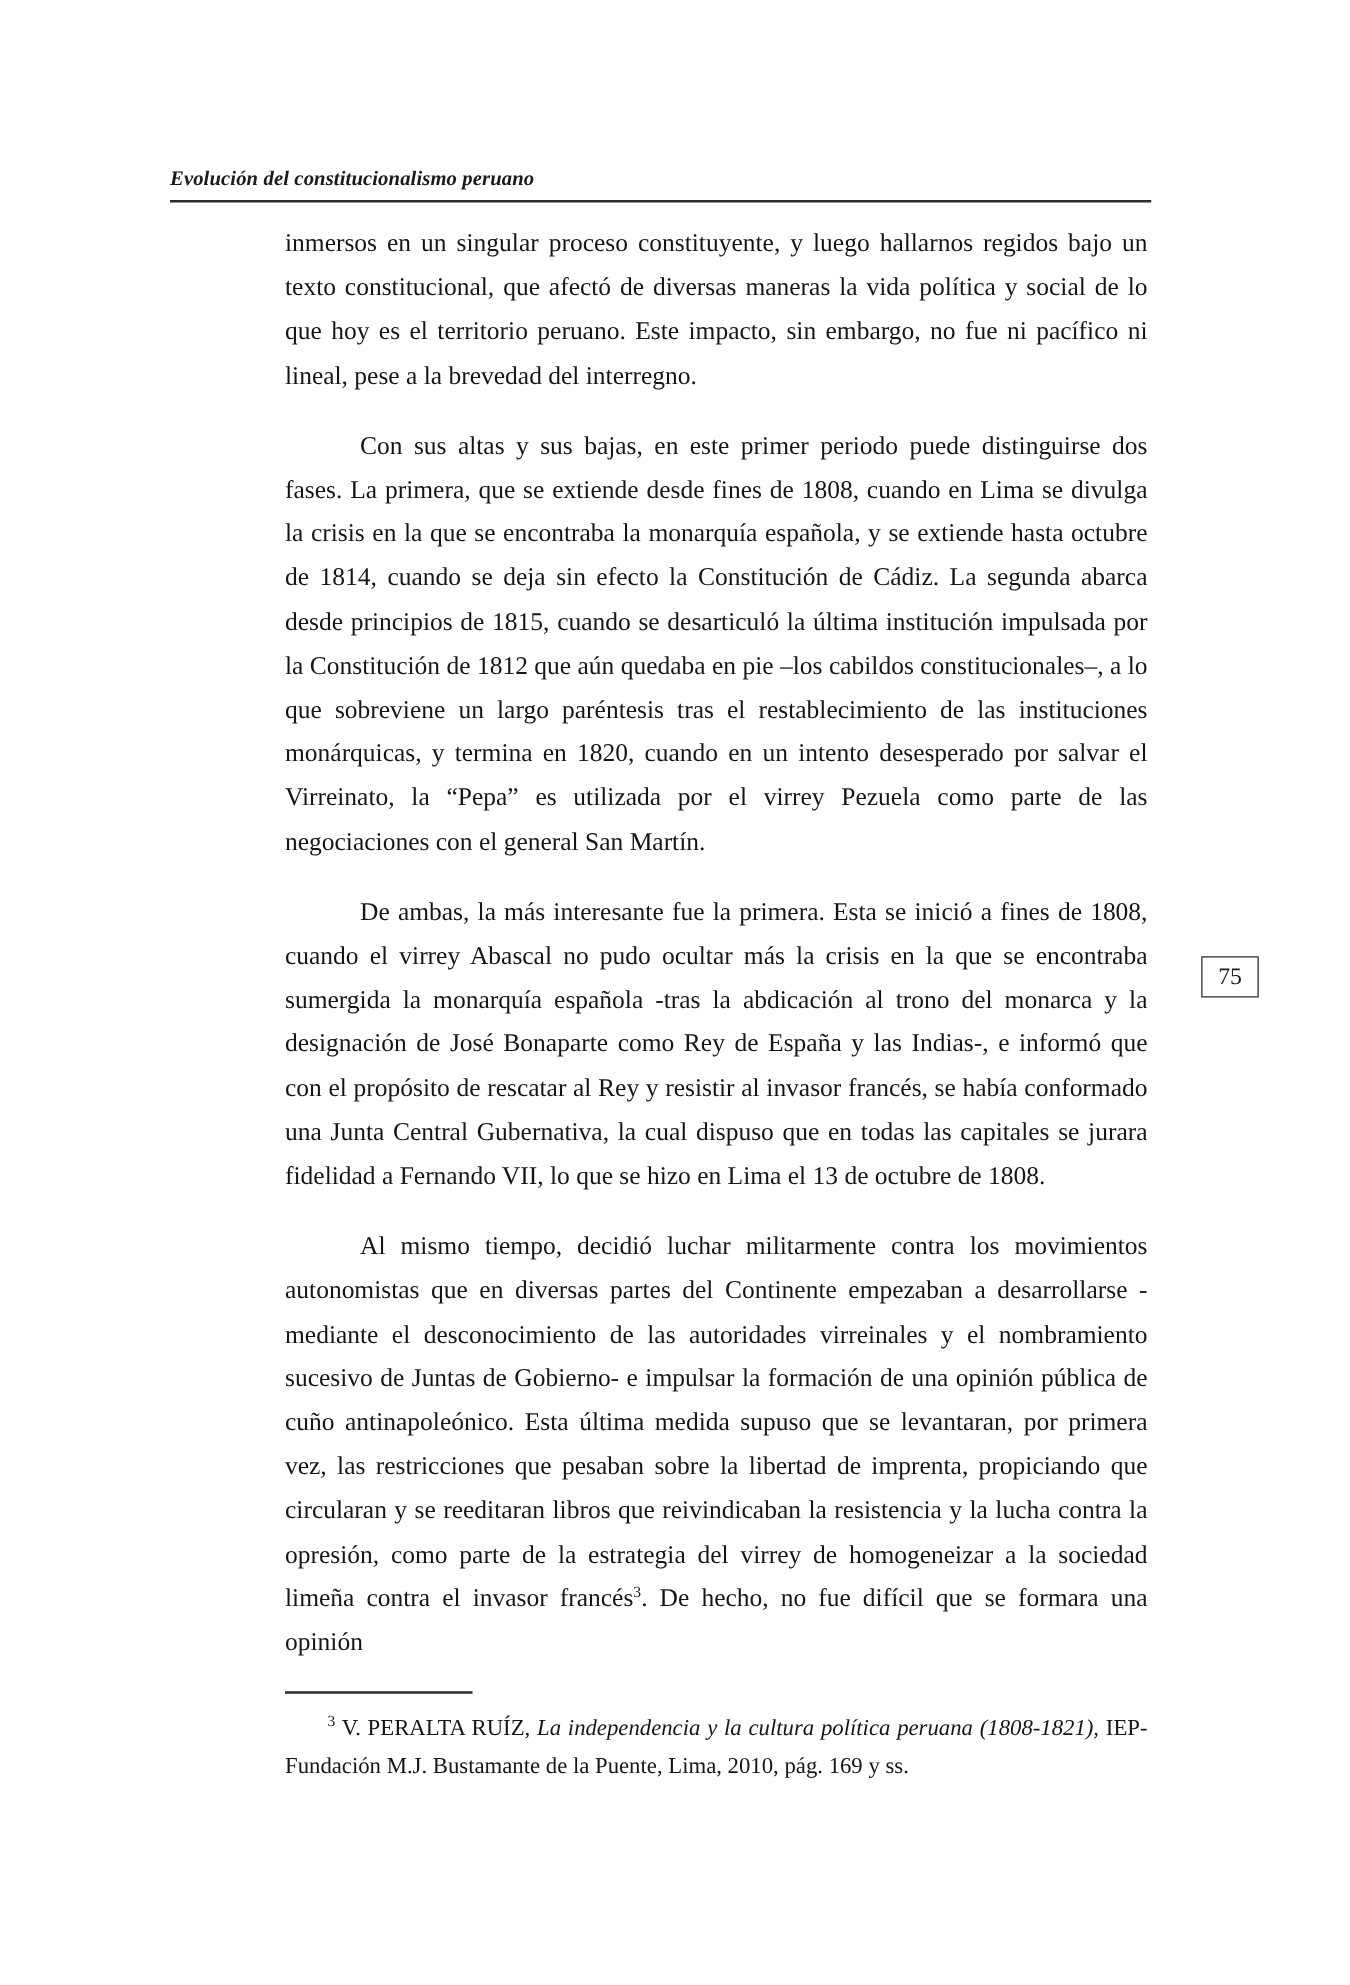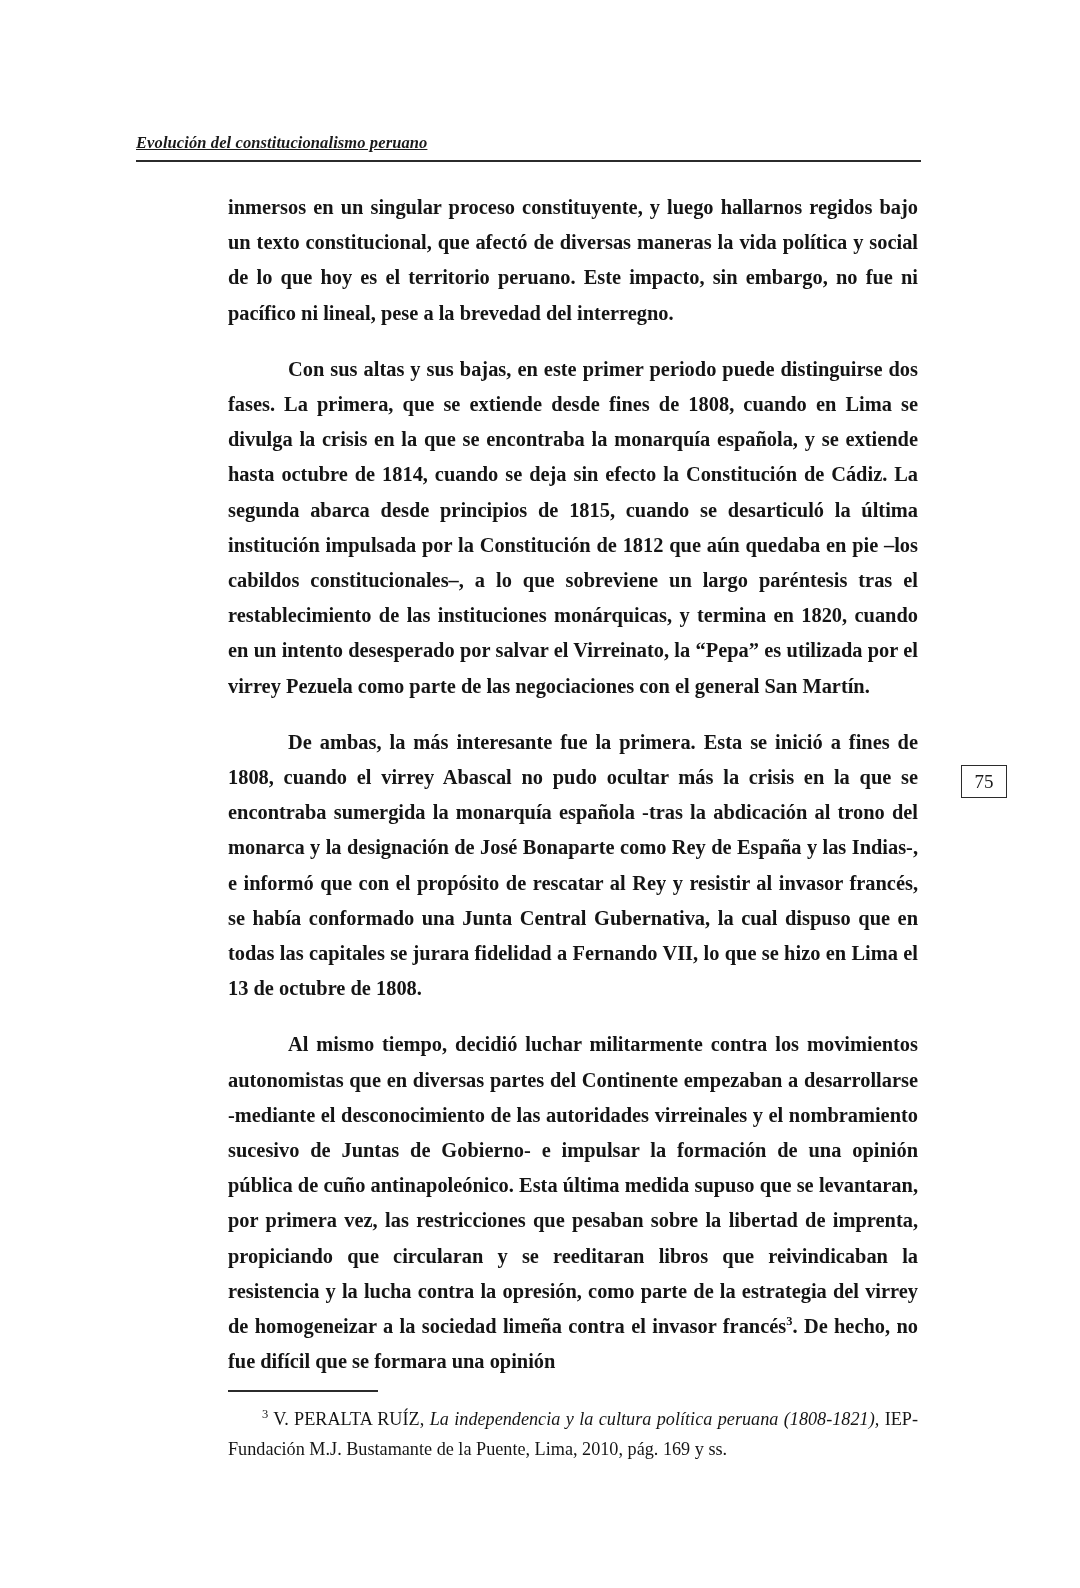--- a/index.html
+++ b/index.html
@@ -21,42 +21,40 @@
     top: 0;
     width: 1080px;
     height: 1588px;
     background: #fff;
   }
   .header {
     position: absolute;
     left: 136px;
     top: 133px;
     width: 785px;
-    text-decoration: underline;
   }
   .header-title {
     font-style: italic;
     font-weight: bold;
     font-size: 16.5px;
     letter-spacing: 0.1px;
     color: #1a1a1a;
     padding-bottom: 7px;
     white-space: nowrap;
   }
   .header-rule {
     width: 100%;
     height: 2px;
     background: #2b2b2b;
   }
   .content {
     position: absolute;
     left: 228px;
-    top: 190px;
+    top: 178px;
     width: 690px;
-    font-weight: bold;
   }
   p.para {
     margin: 0 0 21px 0;
     font-size: 20.4px;
     line-height: 35.2px;
     text-align: justify;
     text-justify: inter-word;
     color: #151515;
   }
   p.para.indent {
@@ -77,21 +75,21 @@
     justify-content: center;
     font-size: 19px;
     color: #1a1a1a;
     background: #fff;
     padding: 15px 6px;
     box-sizing: border-box;
   }
   .footnote-area {
     position: absolute;
     left: 228px;
-    top: 1390px;
+    top: 1353px;
     width: 690px;
   }
   .footnote-rule {
     width: 150px;
     height: 1.6px;
     background: #2b2b2b;
     margin-bottom: 12px;
   }
   .footnote {
     font-size: 18.2px;

